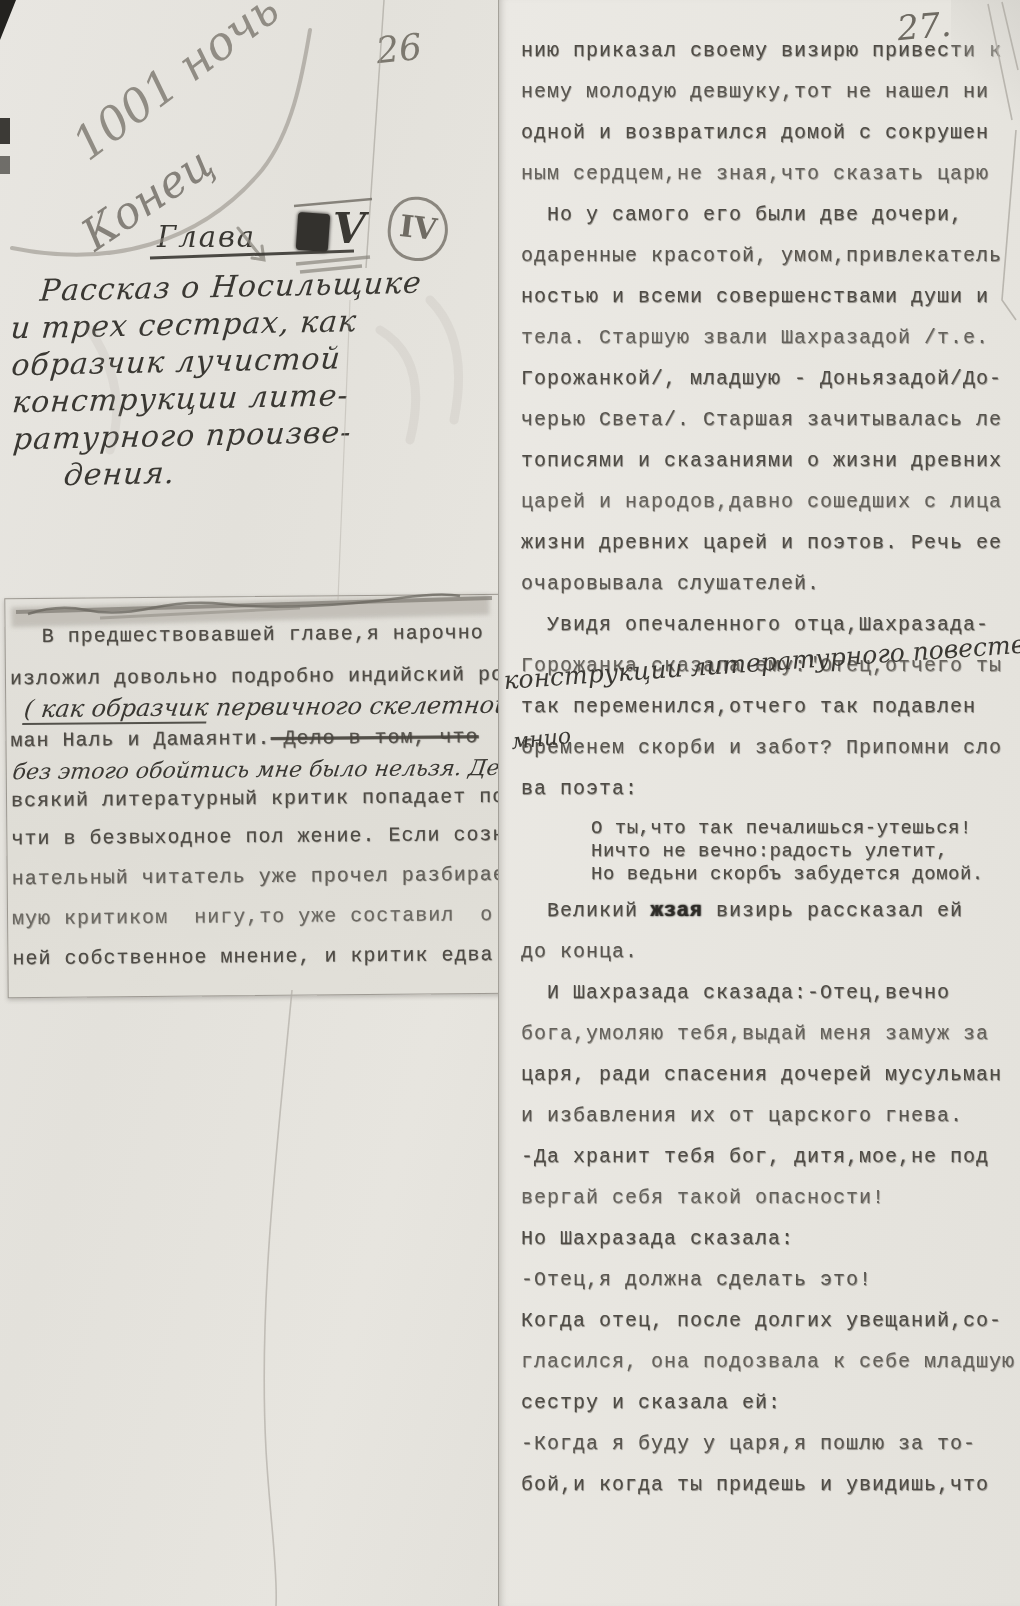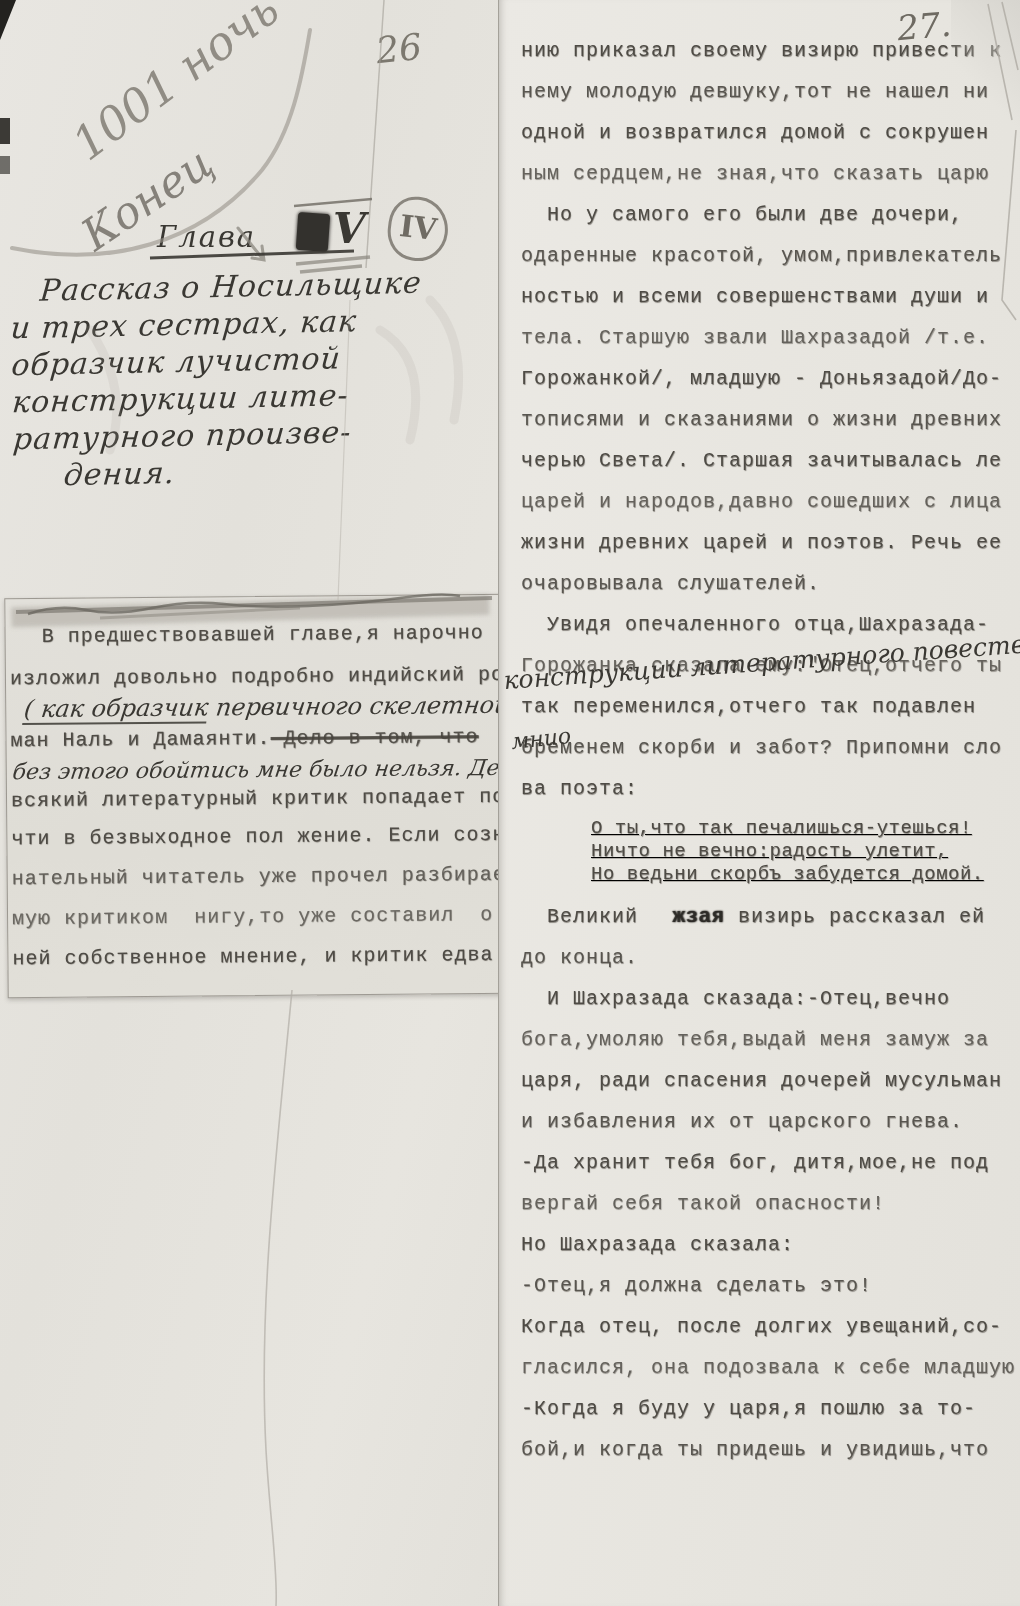--- a/index.html
+++ b/index.html
@@ -21,26 +21,25 @@
   }
   .typewriter{
     font-family:"Liberation Mono","DejaVu Sans Mono",monospace;
     font-size:20px;color:#4e4b45;letter-spacing:1px;white-space:pre;
     text-shadow:0.6px 0.6px 0.8px rgba(78,73,66,.6);
   }
   #right-text{position:absolute;left:22px;top:30px;width:494px;z-index:3;}
   #right-text .tline{height:41px;line-height:41px;}
   #right-text .tline:nth-child(4n){opacity:.85;}
   #right-text .tline:nth-child(4n+2){opacity:.93;}
-  #verse{margin:8px 0 10px 70px;text-decoration:underline;}
+  #verse{margin:8px 0 4px 70px;}
   #verse .vline{height:23px;line-height:23px;font-size:19px;letter-spacing:.5px;}
   .overtyped{
     color:#2d2b27;
     text-shadow:0 0 2px #2d2b27,1px 0 1.5px #2d2b27,-1px 0 1px #2d2b27;
-    margin-left:22px;
   }
   .struck{
     color:#56534d;
     text-decoration:line-through;
     text-decoration-thickness:3px;
     text-decoration-color:rgba(70,66,60,.8);
   }
   .hw-ink{
     font-family:"DejaVu Serif","Liberation Serif",serif;
     font-style:italic;color:#3a3833;white-space:pre;
@@ -134,22 +133,22 @@
   <div id="right-text">
     <div class="tline typewriter">нию приказал своему визирю привести к</div>
     <div class="tline typewriter">нему молодую девшуку,тот не нашел ни</div>
     <div class="tline typewriter">одной и возвратился домой с сокрушен</div>
     <div class="tline typewriter">ным сердцем,не зная,что сказать царю</div>
     <div class="tline typewriter">  Но у самого его были две дочери,</div>
     <div class="tline typewriter">одаренные красотой, умом,привлекатель</div>
     <div class="tline typewriter">ностью и всеми совершенствами души и</div>
     <div class="tline typewriter">тела. Старшую звали Шахразадой /т.е.</div>
     <div class="tline typewriter">Горожанкой/, младшую - Доньязадой/До-</div>
+    <div class="tline typewriter">черью Света/. Старшая зачитывалась ле</div>
     <div class="tline typewriter">тописями и сказаниями о жизни древних</div>
-    <div class="tline typewriter">черью Света/. Старшая зачитывалась ле</div>
     <div class="tline typewriter">царей и народов,давно сошедших с лица</div>
     <div class="tline typewriter">жизни древних царей и поэтов. Речь ее</div>
     <div class="tline typewriter">очаровывала слушателей.</div>
     <div class="tline typewriter">  Увидя опечаленного отца,Шахразада-</div>
     <div class="tline typewriter">Горожанка сказала ему:"Отец,отчего ты</div>
     <div class="tline typewriter">так переменился,отчего так подавлен</div>
     <div class="tline typewriter">бременем скорби и забот? Припомни сло</div>
     <div class="tline typewriter">ва поэта:</div>
     <div id="verse">
       <div class="vline typewriter">О ты,что так печалишься-утешься!</div>
@@ -161,20 +160,21 @@
     <div class="tline typewriter">  И Шахразада сказада:-Отец,вечно</div>
     <div class="tline typewriter">бога,умоляю тебя,выдай меня замуж за</div>
     <div class="tline typewriter">царя, ради спасения дочерей мусульман</div>
     <div class="tline typewriter">и избавления их от царского гнева.</div>
     <div class="tline typewriter">-Да хранит тебя бог, дитя,мое,не под</div>
     <div class="tline typewriter">вергай себя такой опасности!</div>
     <div class="tline typewriter">Но Шахразада сказала:</div>
     <div class="tline typewriter">-Отец,я должна сделать это!</div>
     <div class="tline typewriter">Когда отец, после долгих увещаний,со-</div>
     <div class="tline typewriter">гласился, она подозвала к себе младшую</div>
+    <div class="tline typewriter">сестру и сказала ей:</div>
     <div class="tline typewriter">-Когда я буду у царя,я пошлю за то-</div>
     <div class="tline typewriter">бой,и когда ты придешь и увидишь,что</div>
   </div>
 
   <div id="interlinear-note" class="hw-ink">конструкции литературного повествования</div>
   <div id="margin-note" class="hw-ink">мнио</div>
 </div>
 
 <svg class="overlay" width="1020" height="1606" viewBox="0 0 1020 1606">
 

